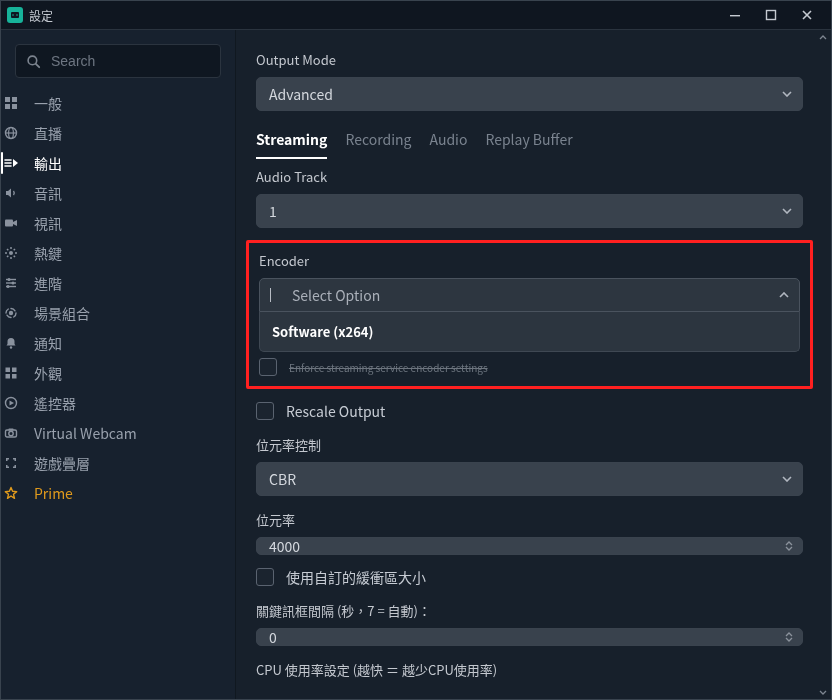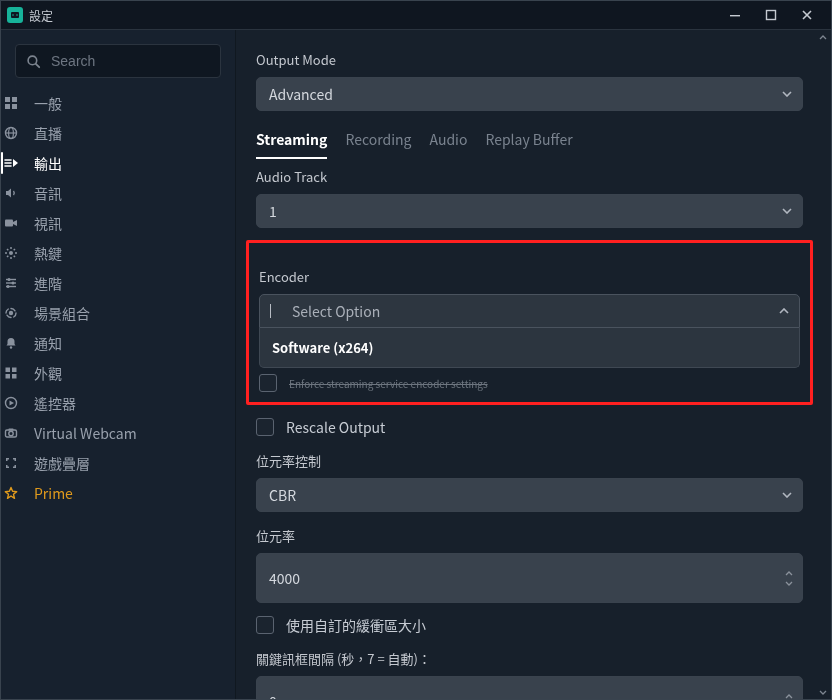--- a/index.html
+++ b/index.html
@@ -108,21 +108,21 @@
   .field-label.first{margin-top:4px}
   .select{
     position:relative;
     height:34px;background:var(--ctl);border:1px solid var(--border);border-radius:5px;
     display:flex;align-items:center;padding:0 34px 0 12px;color:#d4d8de;font-size:14px;
     box-sizing:border-box;
   }
   .select .chev{position:absolute;right:10px;top:50%;transform:translateY(-50%);color:#b1b7c0}
   .number{
     position:relative;
-    height:50px;background:var(--ctl);border:1px solid var(--border);border-radius:5px;
+    height:18px;background:var(--ctl);border:1px solid var(--border);border-radius:5px;
     display:flex;align-items:center;padding:0 28px 0 12px;color:#d4d8de;font-size:14px;
     box-sizing:border-box;
   }
   .number .spin{
     position:absolute;right:4px;top:3px;bottom:3px;width:18px;display:flex;flex-direction:column;justify-content:center;color:#8b929c
   }
   .number .spin div{height:10px;display:flex;align-items:center;justify-content:center}
 
   .tabs{display:flex;gap:18px;margin:18px 0 8px 0;border-bottom:0;}
   .tab{font-size:14px;color:var(--text-dimmer);padding-bottom:8px;}
@@ -389,21 +389,21 @@
         <div class="select">
           <span>1</span>
           <span class="chev">
               <svg width="10" height="6" viewBox="0 0 10 6">
                 <path d="M1 1 L5 5 L9 1" fill="none" stroke="currentColor" stroke-width="1.6"></path>
               </svg>
             </span>
         </div>
 
         <div class="hl">
-          <div class="field-label" style="margin-top:16px">Encoder</div>
+          <div class="field-label" style="margin-top:0">Encoder</div>
           <div class="encoder-select">
             <span class="txt">Select Option</span>
             <span class="chev">
                 <svg width="10" height="6" viewBox="0 0 10 6">
                   <path d="M1 5 L5 1 L9 5" fill="none" stroke="currentColor" stroke-width="1.6"></path>
                 </svg>
               </span>
           </div>
           <div class="encoder-dd">
             <div class="encoder-opt">Software (x264)</div>

